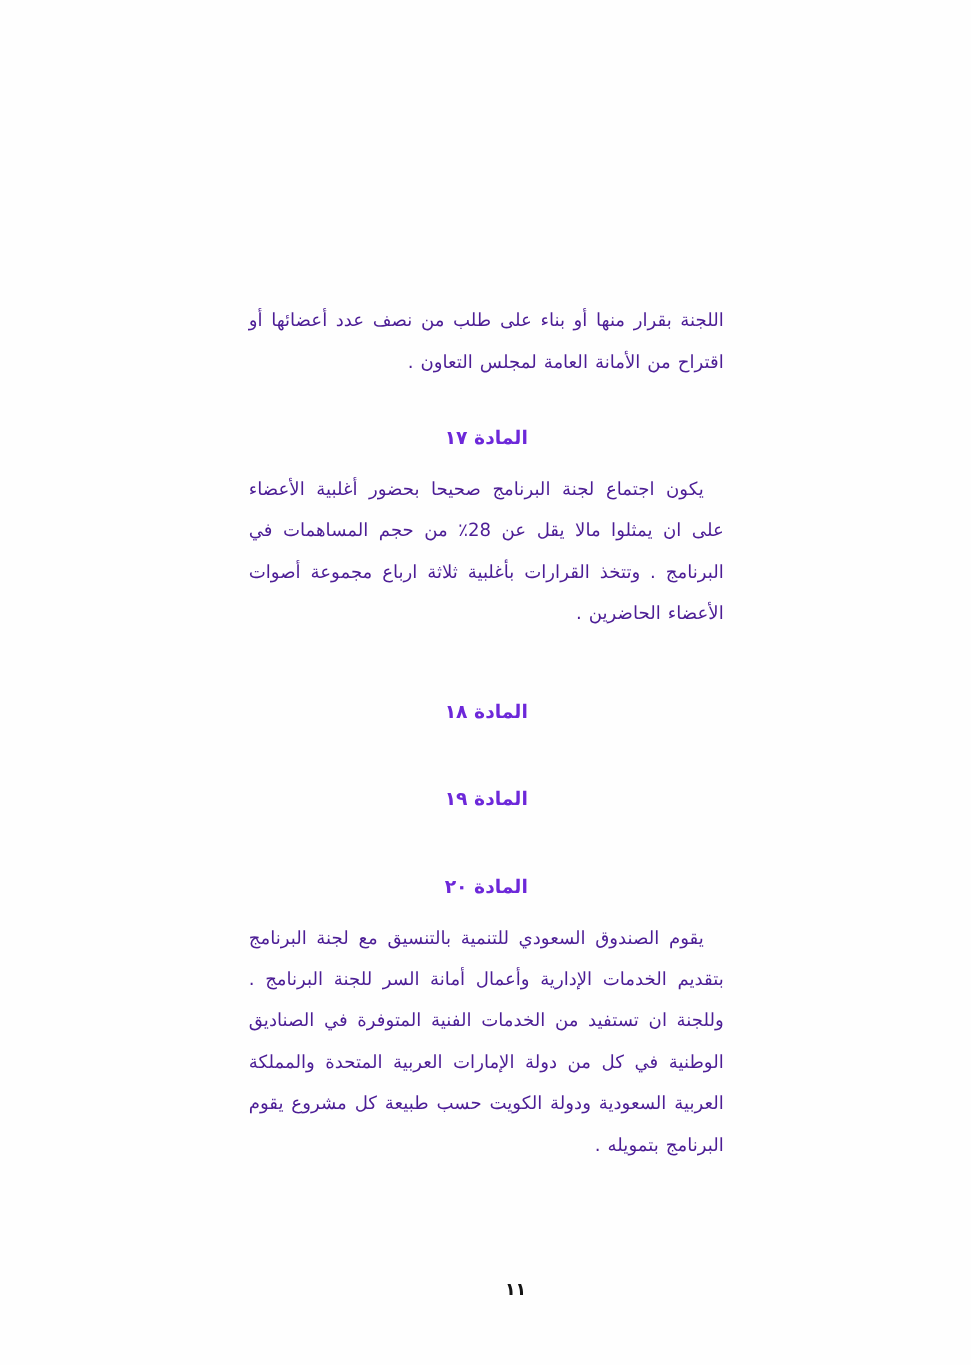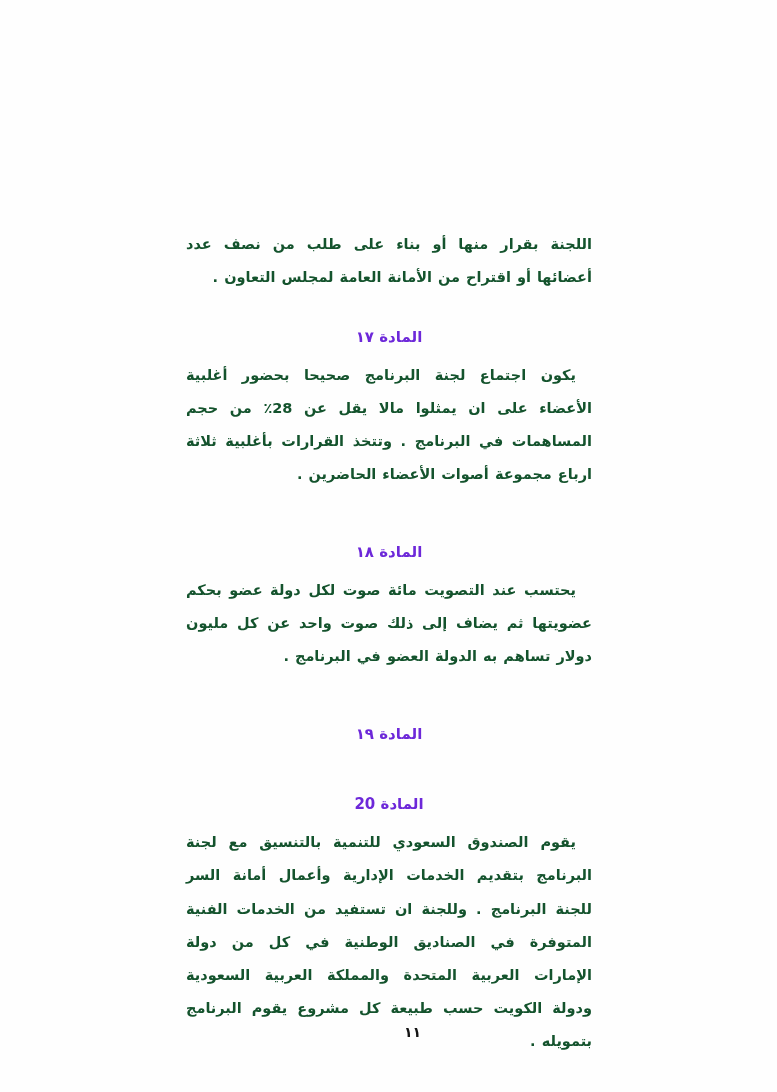--- a/index.html
+++ b/index.html
@@ -22,26 +22,25 @@
   }
   .text-block {
     position: absolute;
     top: 224px;
     right: 181px;
     width: 414px;
   }
   .para {
     font-size: 14.5px;
     line-height: 2.28;
-    color: #14532d;
+    color: #4c1d95;
     text-align: justify;
     text-justify: inter-word;
-    margin: 4px;
+    margin: 17px;
     word-spacing: 1px;
-    font-weight: bold;
   }
   .para.indent {
     text-indent: 16px;
   }
   .article-title {
     font-size: 15px;
     font-weight: bold;
     color: #6d28d9;
     text-align: center;
     margin: 34px 0 13px 0;
@@ -67,23 +66,22 @@
 
 <div class="page">
   <div class="text-block">
 
     <p class="para">اللجنة بقرار منها أو بناء على طلب من نصف عدد أعضائها أو اقتراح من الأمانة العامة لمجلس التعاون .</p>
 
     <h3 class="article-title">المادة ١٧</h3>
     <p class="para indent">يكون اجتماع لجنة البرنامج صحيحا بحضور أغلبية الأعضاء على ان يمثلوا مالا يقل عن 28٪ من حجم المساهمات في البرنامج . وتتخذ القرارات بأغلبية ثلاثة ارباع مجموعة أصوات الأعضاء الحاضرين .</p>
 
     <h3 class="article-title gap-large">المادة ١٨</h3>
-    <p class="para indent">يحتسب عند التصويت مائة صوت لكل دولة عضو بحكم عضويتها ثم يضاف إلى ذلك صوت واحد عن كل مليون دولار تساهم به الدولة العضو في البرنامج .</p>
 
     <h3 class="article-title gap-large">المادة ١٩</h3>
 
-    <h3 class="article-title gap-large">المادة 20</h3>
+    <h3 class="article-title gap-large">المادة ٢٠</h3>
     <p class="para indent">يقوم الصندوق السعودي للتنمية بالتنسيق مع لجنة البرنامج بتقديم الخدمات الإدارية وأعمال أمانة السر للجنة البرنامج . وللجنة ان تستفيد من الخدمات الفنية المتوفرة في الصناديق الوطنية في كل من دولة الإمارات العربية المتحدة والمملكة العربية السعودية ودولة الكويت حسب طبيعة كل مشروع يقوم البرنامج بتمويله .</p>
 
   </div>
 
   <div class="page-number">١١</div>
 </div>
 
 </body></html>

